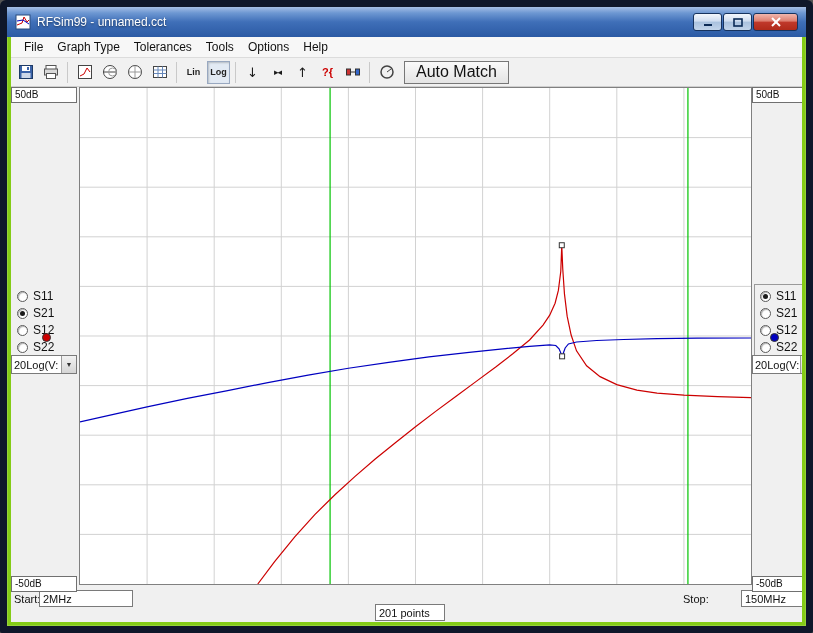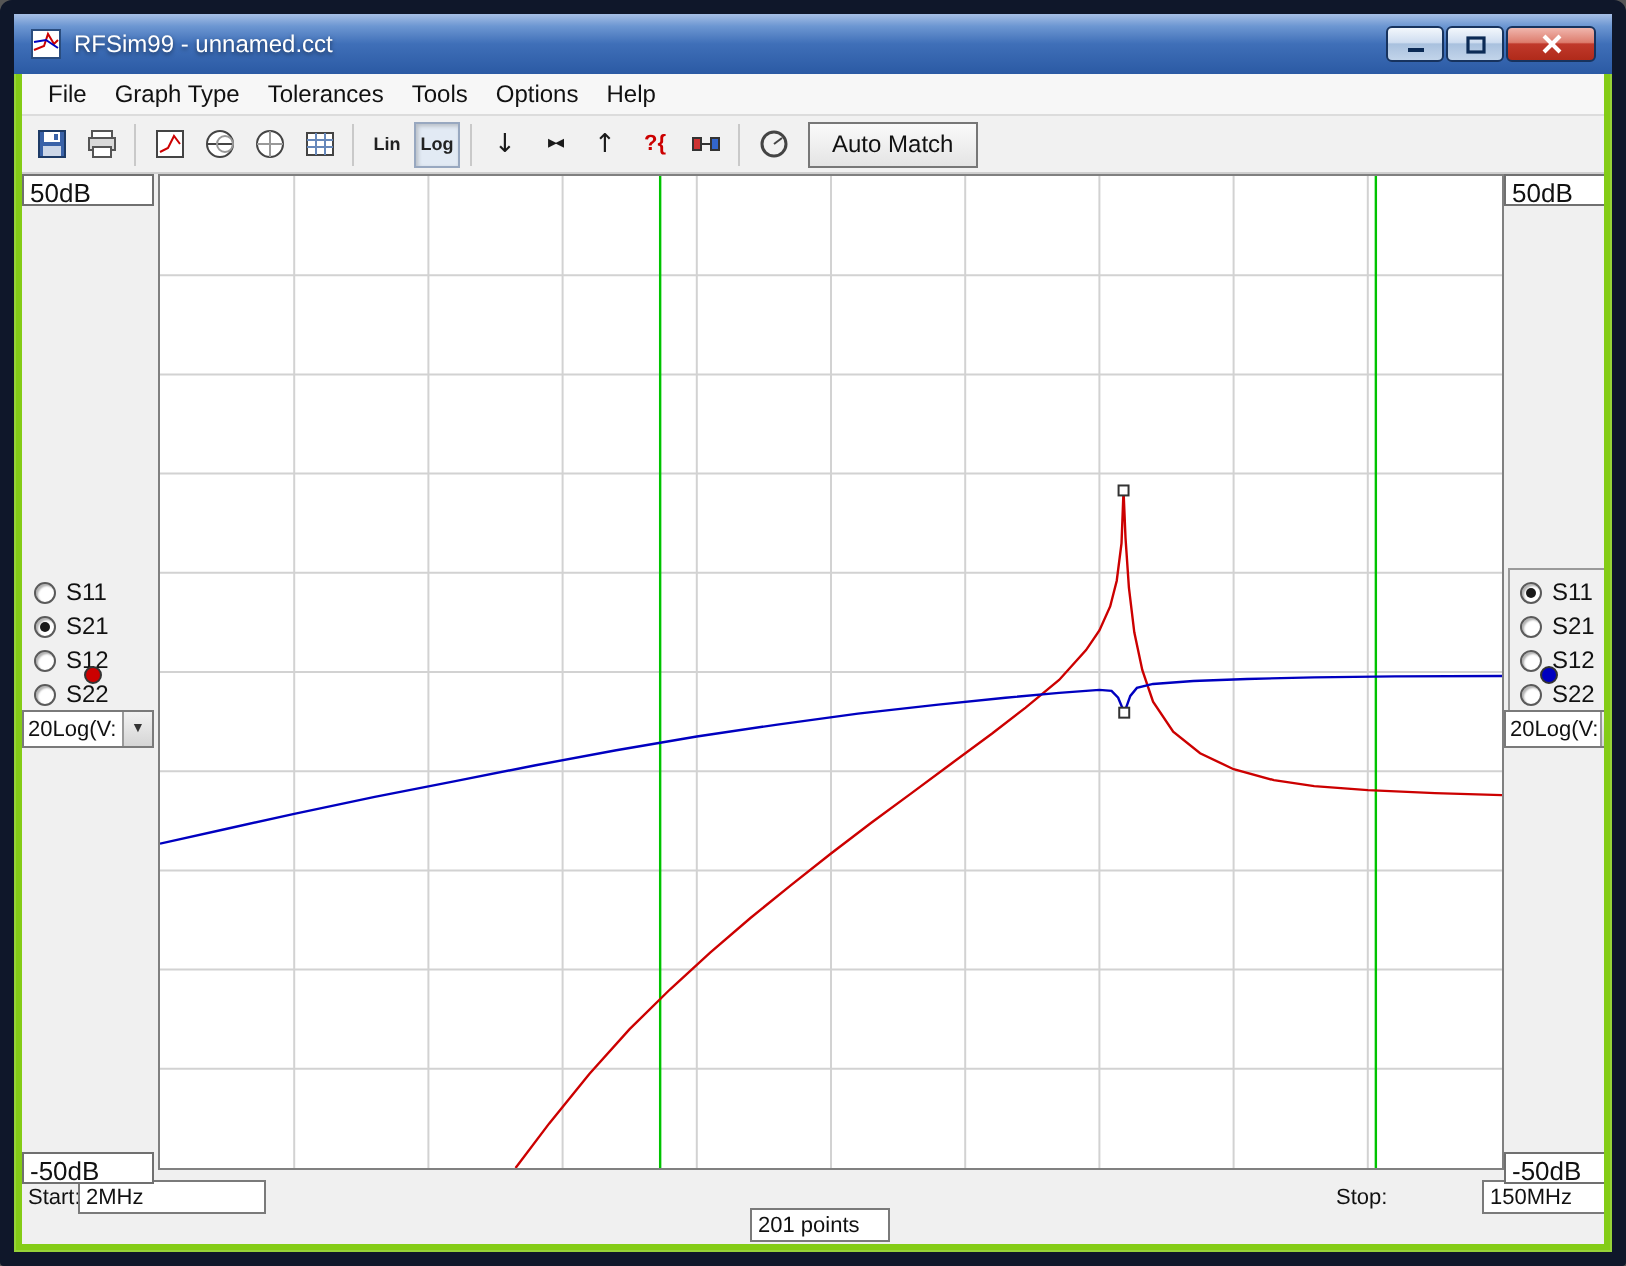--- a/index.html
+++ b/index.html
@@ -31,27 +31,27 @@
   .tbtn { width:23px; height:23px; display:flex; align-items:center; justify-content:center;
           border:1px solid transparent; margin-right:2px; }
   .tbtn svg { display:block; }
   .tbtn.pressed { border:1px solid #98a8c0; background:#e2eaf4; box-shadow:inset 1px 1px 2px rgba(0,0,0,.2); }
   .tsep { width:1px; height:21px; background:#c9c9c9; margin:0 5px 0 3px; }
   .tlabel { font-size:9px; font-weight:bold; color:#222; }
   .glyph { font-size:13px; color:#1a1a1a; font-family:"DejaVu Sans", sans-serif; }
   .glyph.small { font-size:9px; letter-spacing:-1px; }
   .help-glyph { font-size:11px; font-weight:bold; color:#cc0000; }
   .automatch { height:23px; margin-left:4px; padding:0 11px; background:linear-gradient(#fafafa,#e4e4e4);
-               border:1px solid #777; font-size:12px; color:#111; display:flex; align-items:center; }
+               border:1px solid #777; font-size:16px; color:#111; display:flex; align-items:center; }
   
   .plot-frame { position:absolute; left:68px; top:50px; width:673px; height:498px;
                 background:#fff; border:1px solid #808080; }
   .plot-frame svg { display:block; width:671px; height:496px; }
   
-  .scale-label { position:absolute; background:#fff; border:1px solid #707070; font-size:13px;
+  .scale-label { position:absolute; background:#fff; border:1px solid #707070; font-size:10px;
                  color:#111; padding:1px 3px; height:16px; z-index:6; white-space:nowrap; overflow:hidden; }
   .sl-tl { left:0;   top:50px;  width:66px; }
   .sl-tr { left:741px; top:50px; width:64px; }
   .sl-bl { left:0;   top:539px; width:66px; }
   .sl-br { left:741px; top:539px; width:64px; }
   
   .trace-group { position:absolute; width:62px;margin-top:48px; }
   .tg-left  { left:6px;  top:203px; }
   .tg-right { left:743px; top:199px; border:1px solid #9a9a9a; background:#f0f0f0; padding:3px 0 2px 5px; height:74px; }
   .radio-row { display:flex; align-items:center; gap:5px; height:16px; margin-bottom:1px; cursor:default; }
@@ -71,21 +71,21 @@
   .combo-btn { width:15px; background:linear-gradient(#f2f2f2,#d5d5d5); border-left:1px solid #9a9a9a;
                display:flex; align-items:center; justify-content:center; font-size:7px; color:#333; }
   
   .sweepbar { position:absolute; left:0; top:548px; width:805px; height:26px; background:#f0f0f0; z-index:4; }
   .bar-label { position:absolute; font-size:11px; color:#111; }
   .field { position:absolute; height:17px; background:#fff; border:1px solid #7a7a7a; font-size:11px;
            color:#111; padding:0 3px; font-family:"Liberation Sans", sans-serif; }
   .start-label { left:3px; top:8px; }
   .start-input { left:28px; top:5px; width:94px; }
   .points-box  { left:364px; top:3px; width:70px;margin-top:16px; }
-  .stop-label  { left:657px; top:8px; }
+  .stop-label  { left:672px; top:8px; }
   .stop-input  { left:697px; top:5px; width:106px;margin-left:33px; }
   
   .statusbar { position:absolute; left:0; top:574px; width:805px; height:25px; background:#f0f0f0;
                border-top:1px solid #dadada; z-index:5; }
   .spanel { position:absolute; top:2px; height:20px; border:1px solid; border-color:#8d8d8d #fdfdfd #fdfdfd #8d8d8d;
             background:#f0f0f0; display:flex; align-items:center; gap:5px; padding:0 5px; font-size:11px; color:#111; }
   .sp-freq { left:1px;  width:100px; }
   .sp-red  { left:103px; width:90px; }
   .sp-blue { left:195px; width:82px; }
   .sdot { width:9px; height:9px; border-radius:50%; border:1px solid #333; flex:0 0 auto; }

